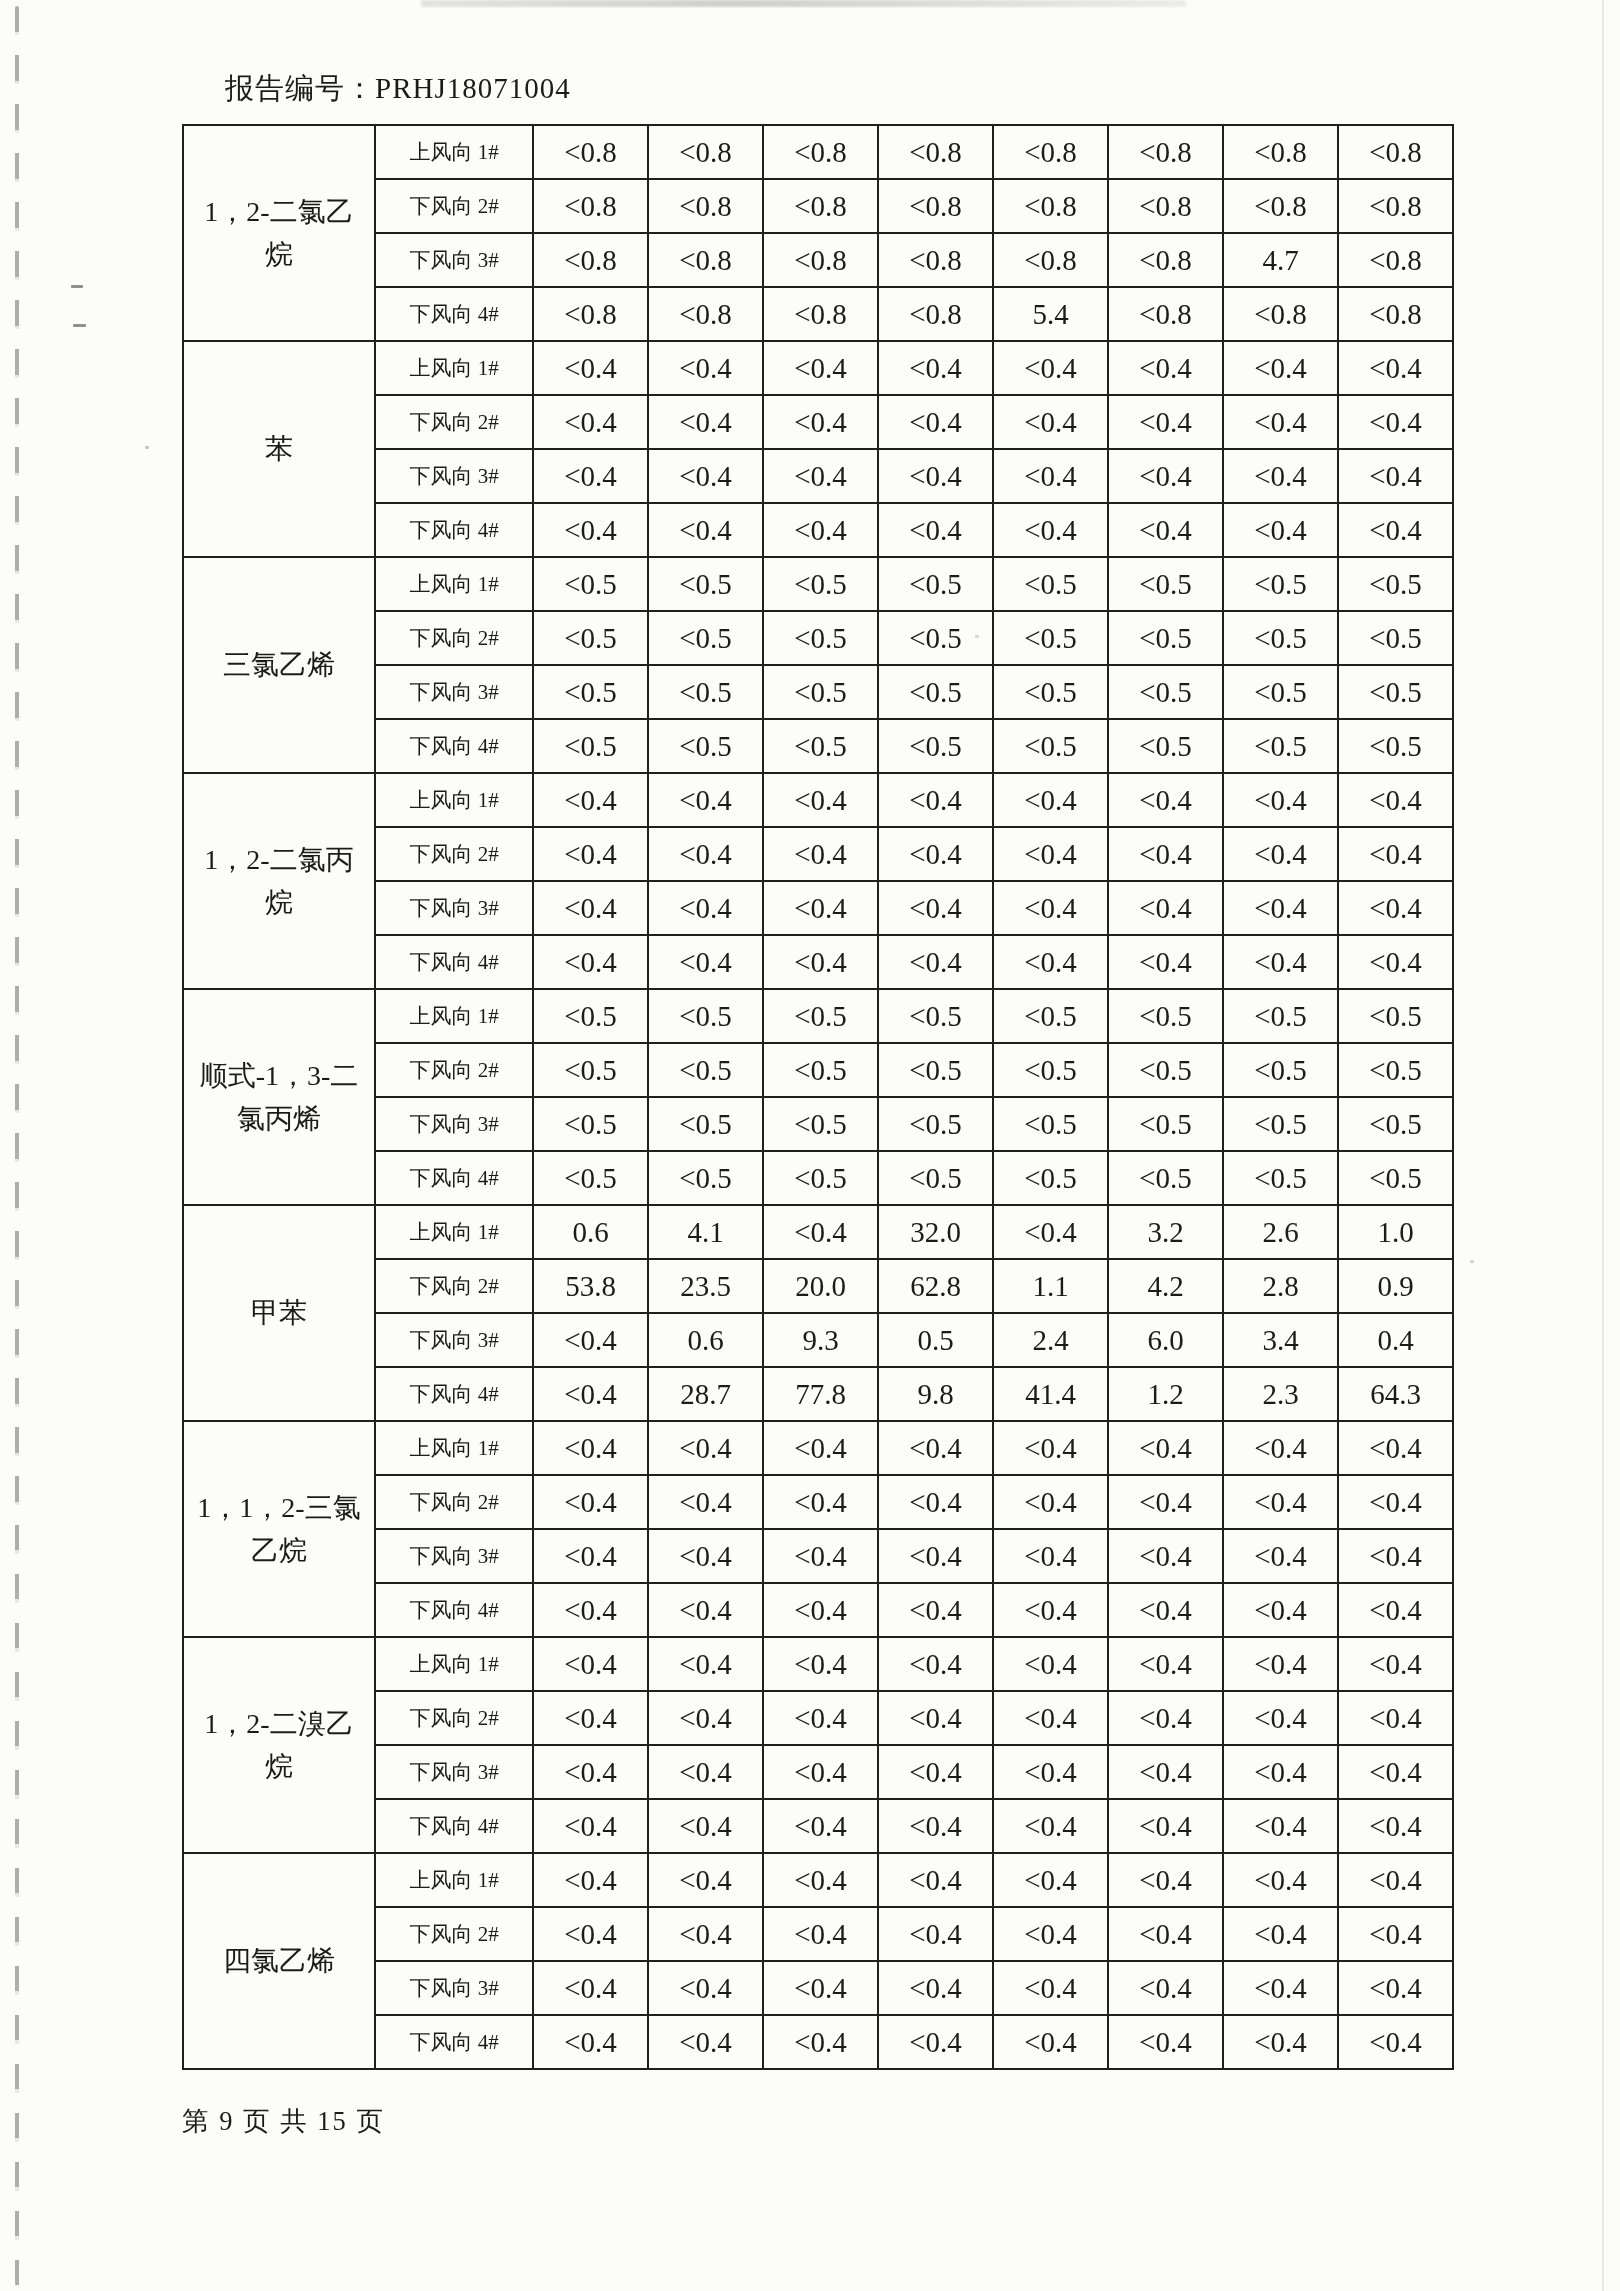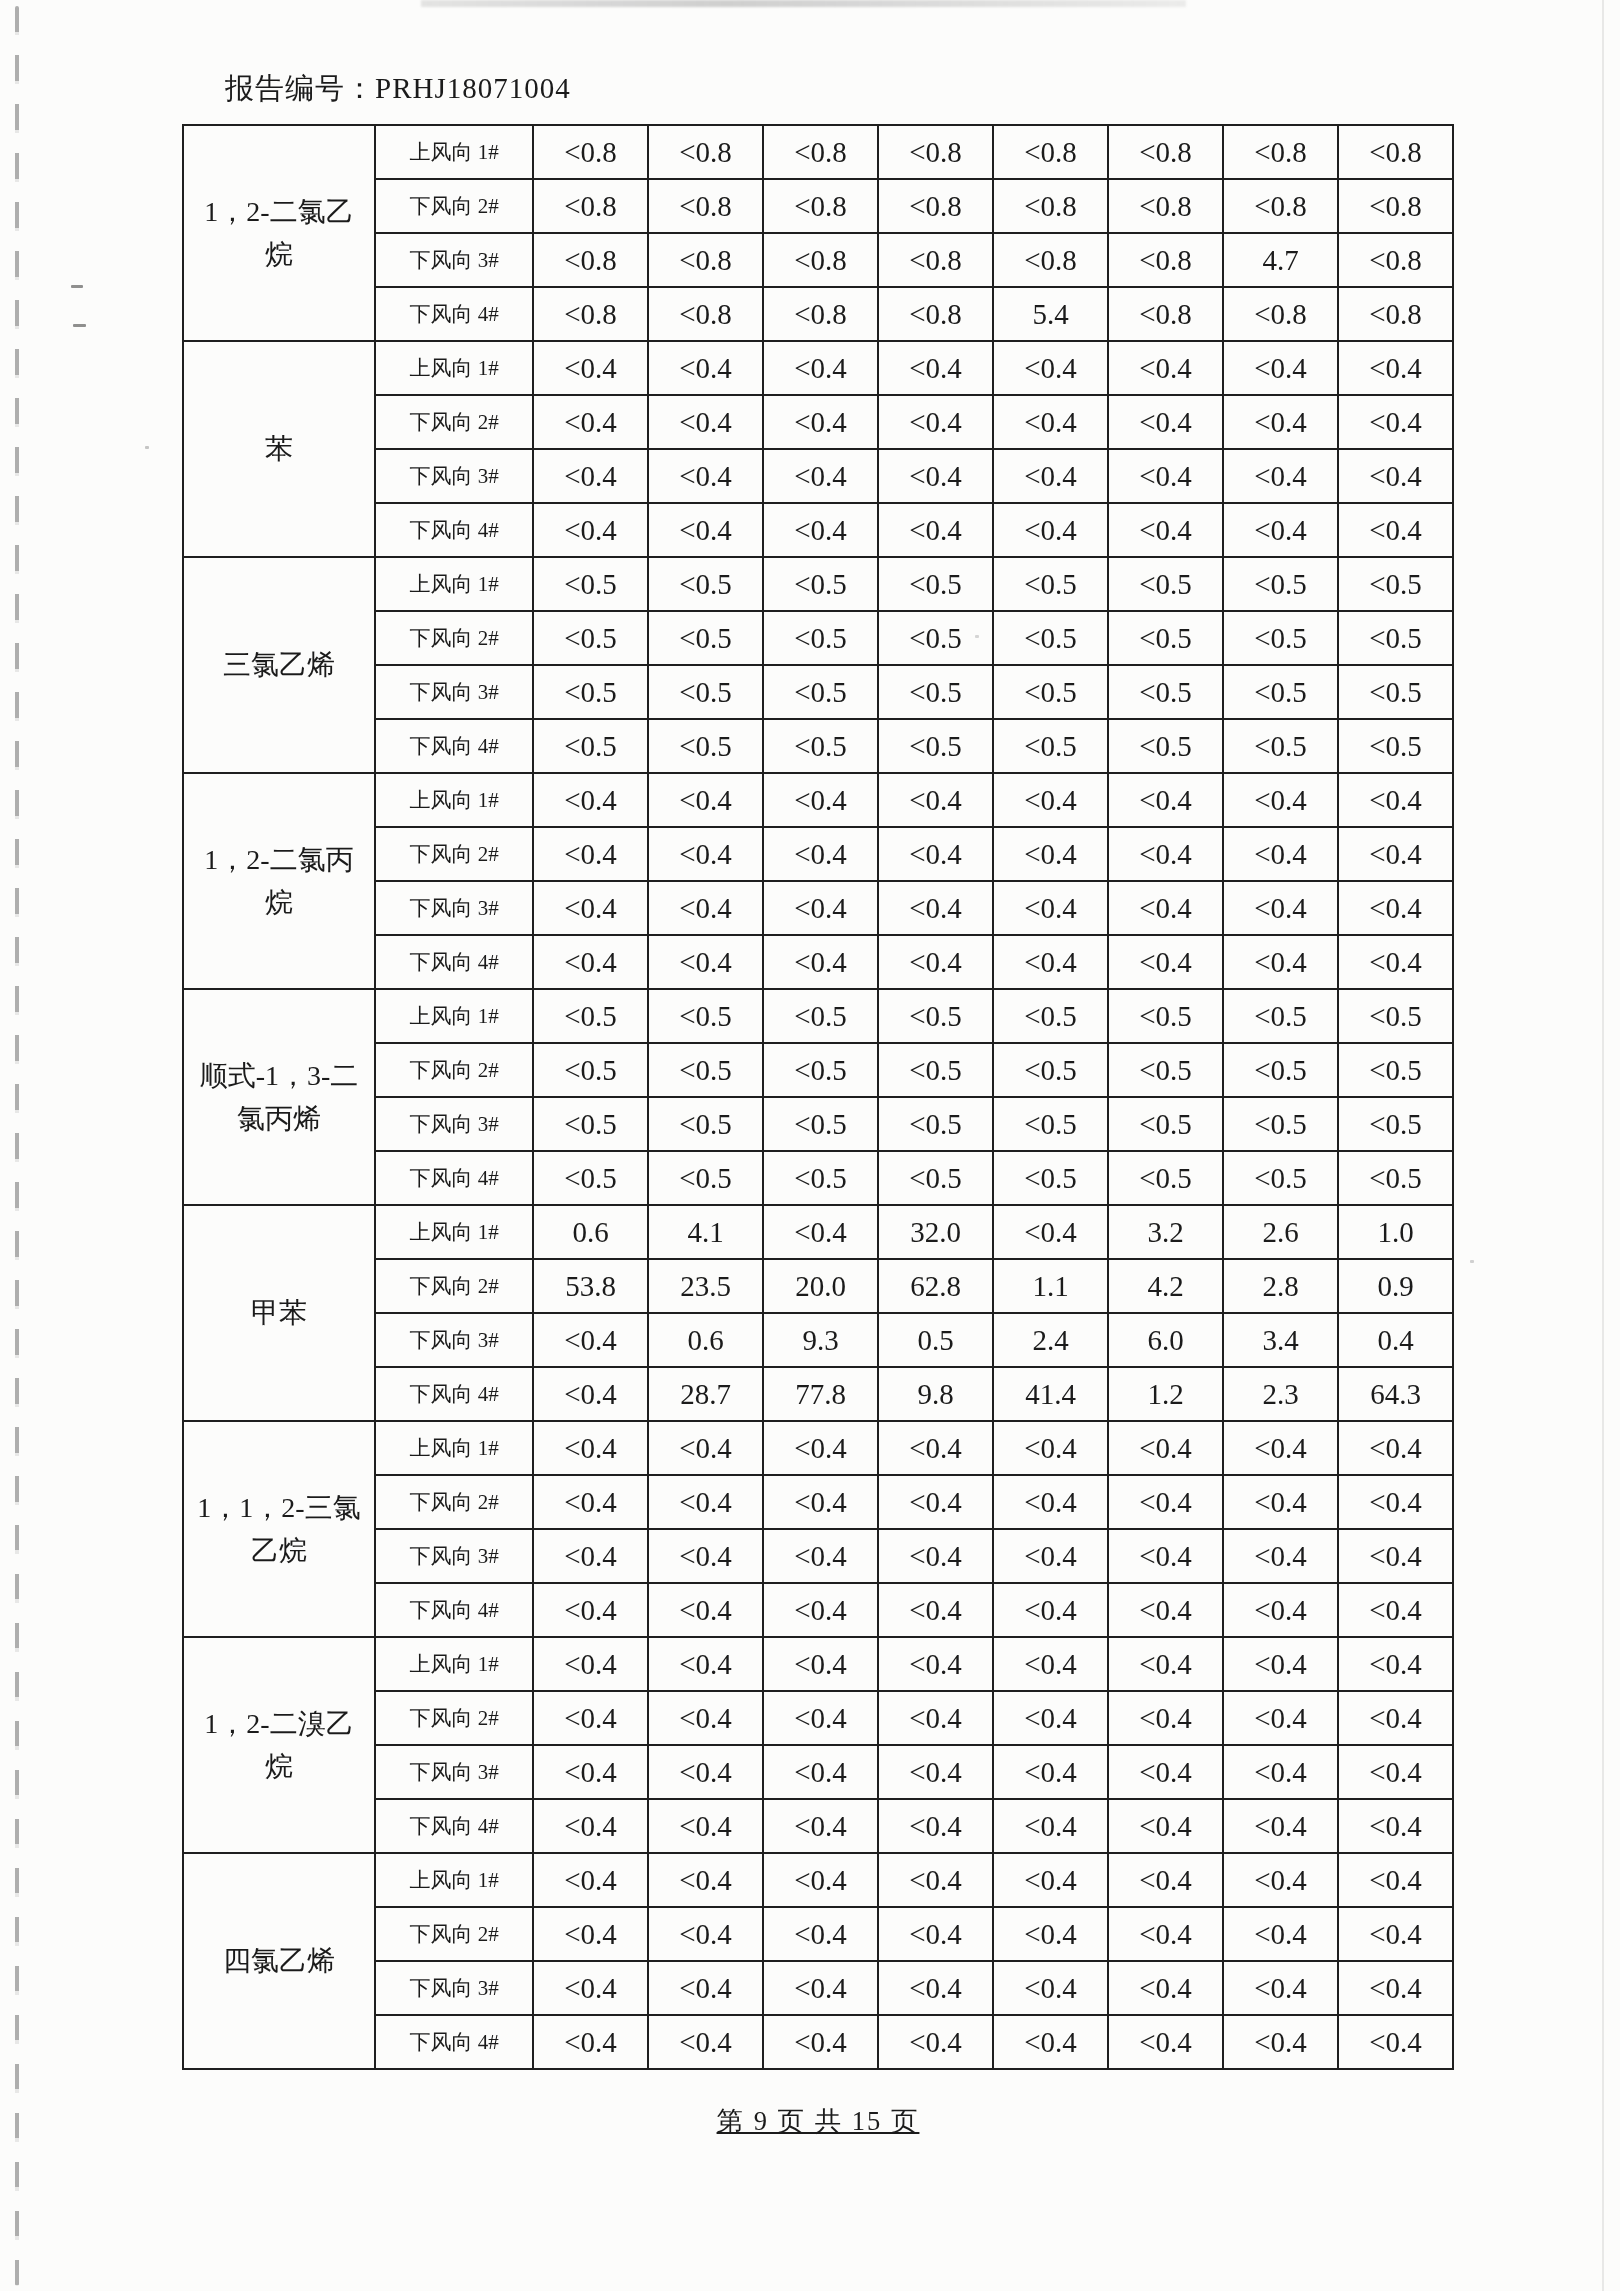--- a/index.html
+++ b/index.html
@@ -55,21 +55,21 @@
     padding:0 6.9px;
   }
   td.point{
     font-size:21px;white-space:nowrap;
   }
   td.val{
     font-size:29px;white-space:nowrap;
   }
   .page-footer{
     position:absolute;left:182px;top:2103px;width:1272px;
-    text-align:center;font-size:26.5px;letter-spacing:2px;text-decoration:underline;
+    font-size:26.5px;letter-spacing:2px;
   }
 </style>
 </head>
 <body>
 
 <div class="scan-left-marks"></div>
 <div class="scan-right-edge"></div>
 <div class="scan-top-smudge"></div>
 <div class="speck dash1"></div>
 <div class="speck dash2"></div>

